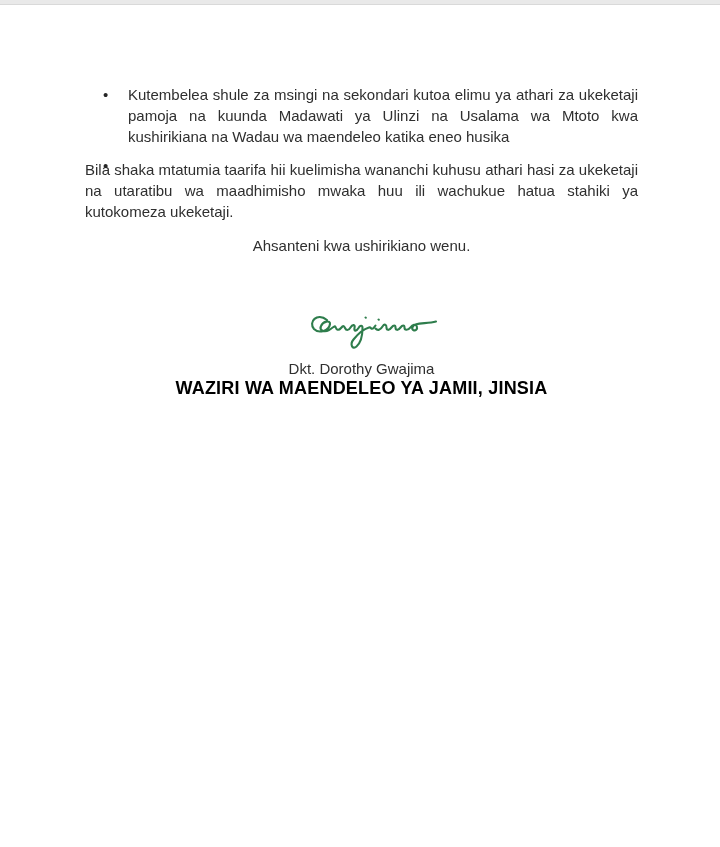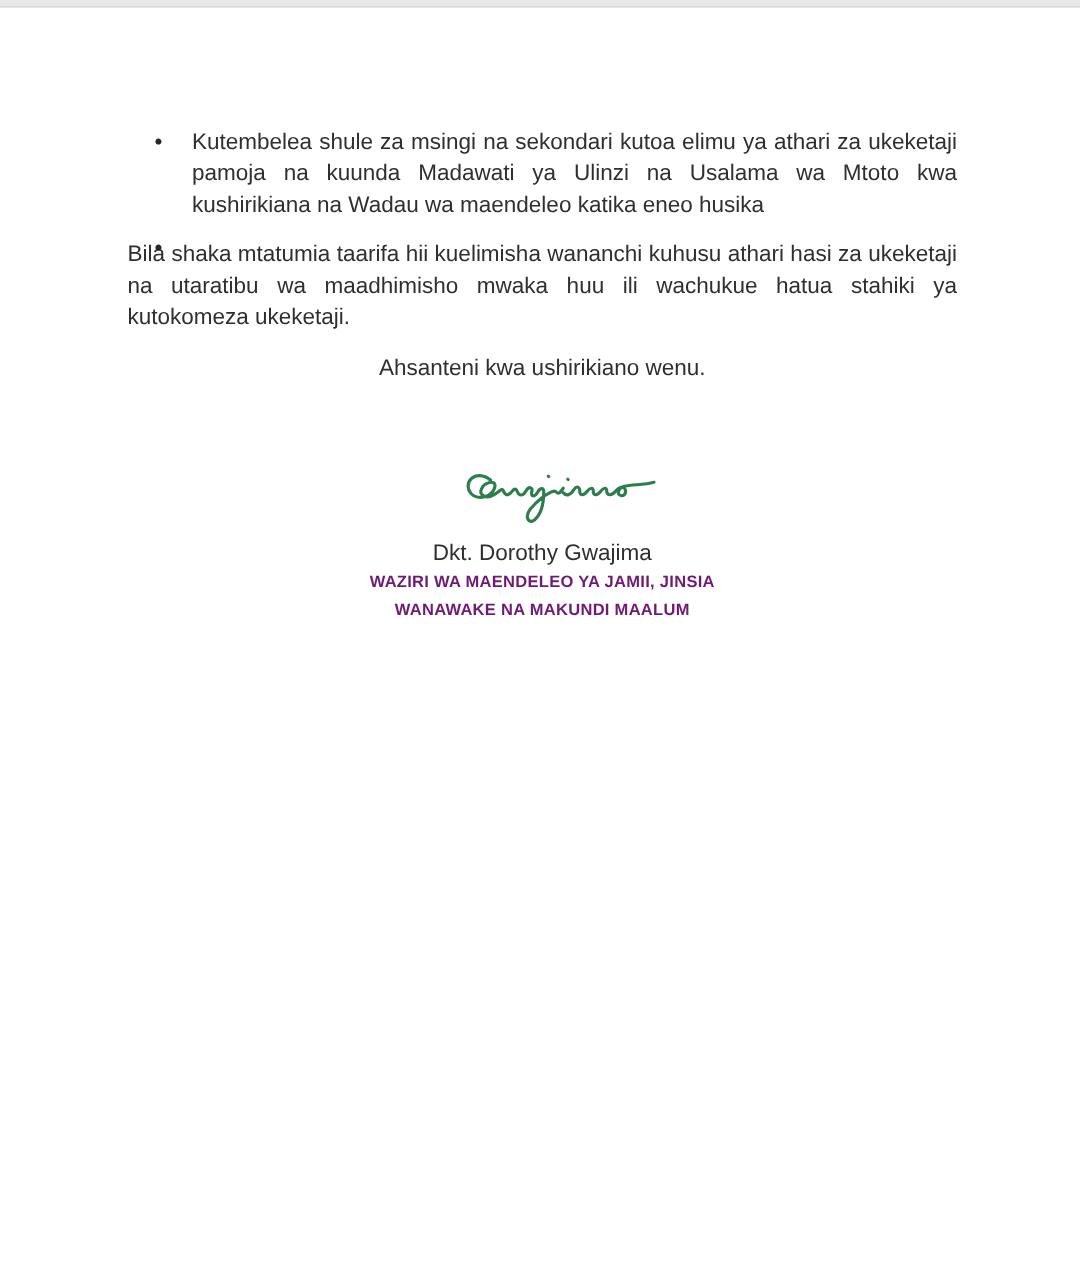--- a/index.html
+++ b/index.html
@@ -60,22 +60,22 @@
     text-align: center;
   }
   .signatory-name {
     font-size: 15px;
     color: #2f2f2f;
     line-height: 20px;
     text-align: center;
   }
   .signatory-title {
     font-weight: bold;
-    font-size: 11px;
-    color: #701a75;
+    font-size: 18px;
+    color: #000000;
     line-height: 19px;
     letter-spacing: 0.2px;
   }
 </style>
 </head>
 <body>
 
 <div class="top-strip"></div>
 
 <div class="content">
@@ -110,16 +110,15 @@
                  C118.5 12.8, 126 13.5, 133 11.5"></path>
         <path d="M62.5 7.5 l0.3 0.2"></path>
         <path d="M75.5 9.5 l0.3 0.2"></path>
       </g>
     </svg>
   </div>
 
   <div class="signatory-block">
     <div class="signatory-name">Dkt. Dorothy Gwajima</div>
     <div class="signatory-title">WAZIRI WA MAENDELEO YA JAMII, JINSIA</div>
-    <div class="signatory-title">WANAWAKE NA MAKUNDI MAALUM</div>
   </div>
 
 </div>
 
 </body></html>

